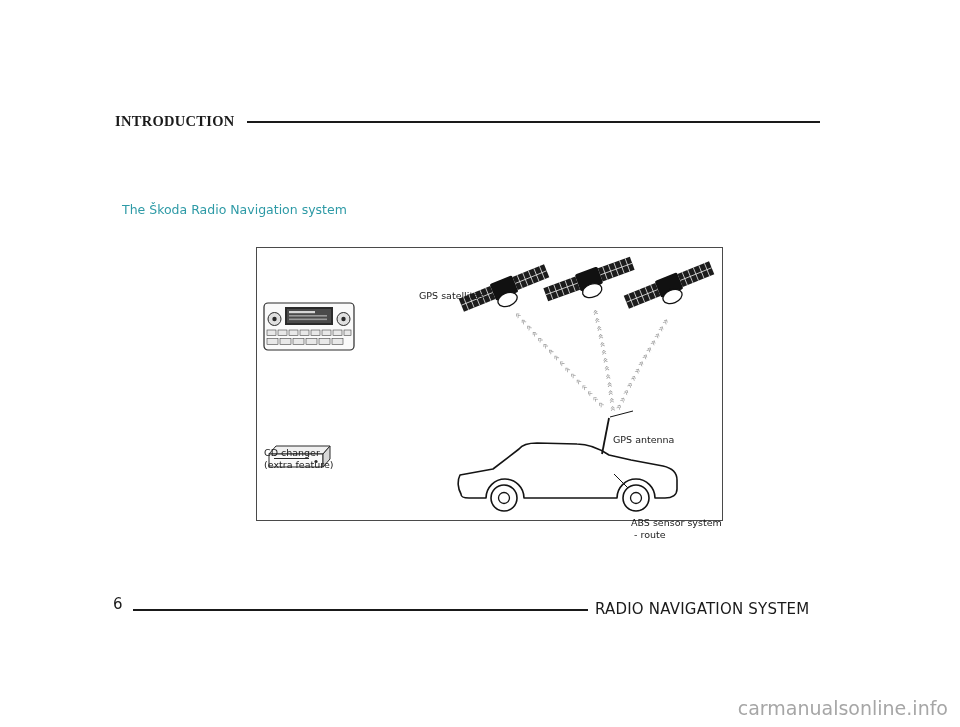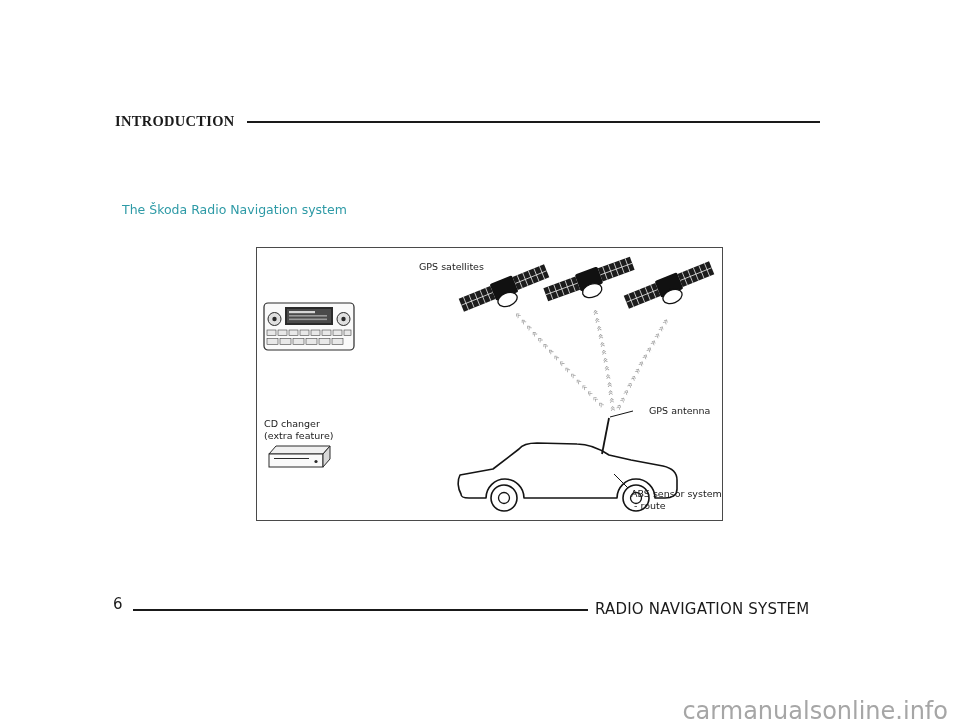--- a/index.html
+++ b/index.html
@@ -8,26 +8,26 @@
     width:960px; height:727px; position:relative; overflow:hidden;
     font-family:"DejaVu Sans", "Liberation Sans", sans-serif;
     color:#1a1a1a;
   }
   .abs { position:absolute; }
   .section-title { font-size:14.5px; font-weight:bold; letter-spacing:0.3px;font-family:Liberation Serif, serif; }
   .rule { height:2px; background:#1a1a1a; }
   .subtitle { font-size:12.5px; color:#2E9AA6;margin-top:43px; }
   .diagram { border:1px solid #4a4a4a; background:#ffffff; }
   .diagram svg { position:absolute; left:0; top:0; }
-  .lbl { position:absolute; font-size:9.5px; line-height:1.24; color:#1a1a1a; white-space:nowrap; }
+  .lbl { position:absolute; font-size:9.5px; line-height:1.24; color:#1a1a1a; white-space:nowrap;margin-top:29px; }
   .lbl .indent { padding-left:7px; }
   .features div { line-height:1.28; }
   .page-number { font-size:15px; }
   .footer-title { font-size:15px; letter-spacing:0.2px; }
-  .watermark { font-size:24px; color:#a6a6a6; }
+  .watermark { font-size:19px; color:#a6a6a6; }
   .sig { font-size:10px; fill:#999999; letter-spacing:2px; }
 </style>
 </head>
 <body>
 
 <div class="page">
 
   <span class="abs section-title" style="left:115px; top:113px">INTRODUCTION</span>
   <div class="abs rule" style="left:247px; top:121px; width:573px"></div>
 
@@ -118,21 +118,21 @@
 
 
     <span class="lbl" style="left:162px; top:13px">GPS satellites</span>
 
 
     <div class="lbl" style="left:7px; top:170px">
       <div>CD changer</div>
       <div>(extra feature)</div>
     </div>
 
-    <span class="lbl" style="left:392px; top:157px">GPS antenna</span>
+    <span class="lbl" style="left:356px; top:157px">GPS antenna</span>
 
     <div class="lbl" style="left:374px; top:240px">
       <div>ABS sensor system</div>
       <div style="padding-left:3px">- route</div>
     </div>
   </div>
 
   <span class="abs page-number" style="left:113px; top:595px">6</span>
   <div class="abs rule" style="left:133px; top:609px; width:455px"></div>
   <span class="abs footer-title" style="left:595px; top:600px">RADIO NAVIGATION SYSTEM</span>

